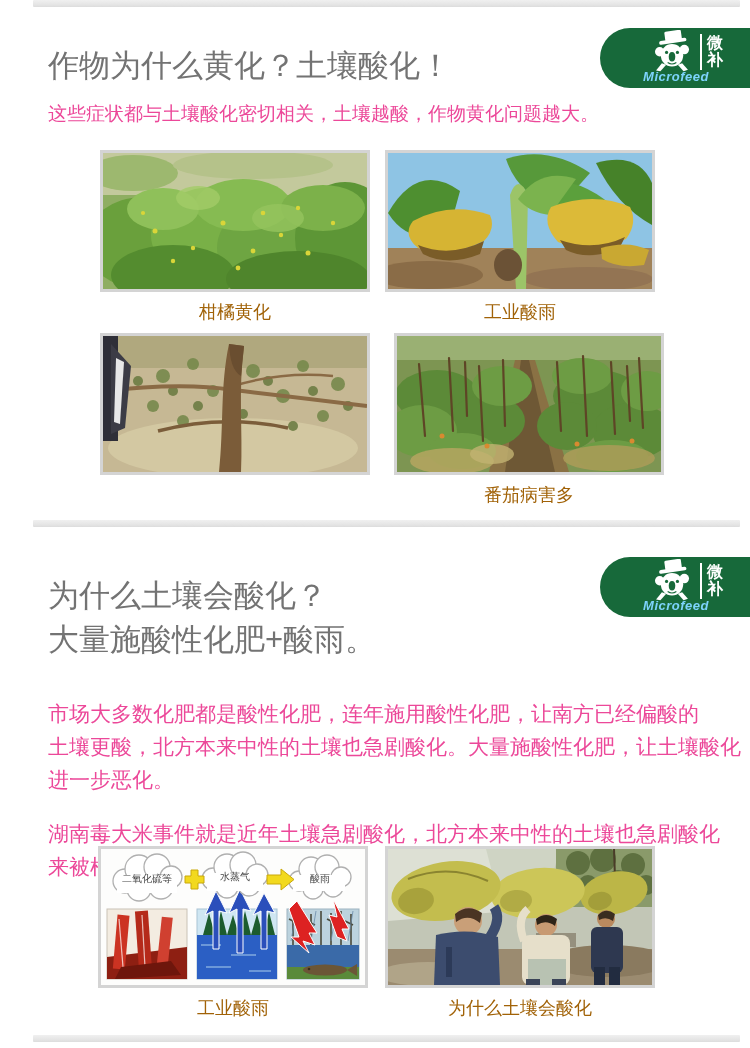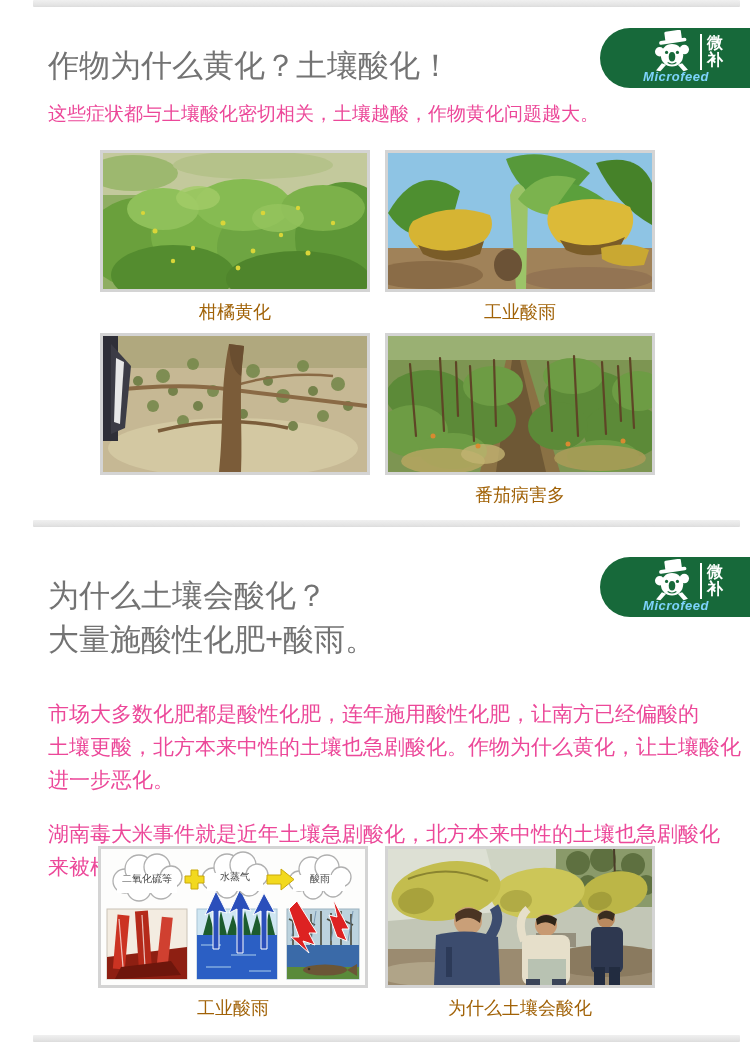--- a/index.html
+++ b/index.html
@@ -178,21 +178,21 @@
         <path d="M130,50 Q180,35 230,40" stroke="#8a6a45" stroke-width="2.5" fill="none"></path>
         <path d="M116,136 C121,90 117,50 126,8 L141,10 C135,55 140,95 138,136 Z" fill="#7b5c39"></path>
         <path d="M126,8 L141,10 L138,40 C130,35 127,25 126,8 Z" fill="#6a4e30"></path>
         <rect x="0" y="0" width="15" height="105" fill="#2f2f38"></rect>
         <polygon points="8,8 28,30 22,92 8,98" fill="#3c3c46"></polygon>
         <polygon points="13,22 21,26 17,88 11,86" fill="#e8e8e8"></polygon>
       </svg>
     </div>
   </figure>
 
-  <figure class="photo" style="left:385px; top:333px;">
+  <figure class="photo" style="left:394px; top:333px;">
     <div class="frame">
       <svg viewBox="0 0 264 136" preserveAspectRatio="none">
         <rect width="264" height="136" fill="#7d9552"></rect>
         <rect width="264" height="24" fill="#9ab073"></rect>
         <polygon points="118,24 138,24 172,136 92,136" fill="#8a7144"></polygon>
         <polygon points="124,24 132,24 158,136 108,136" fill="#6e5835"></polygon>
         <g fill="#5c8a38">
           <ellipse cx="40" cy="60" rx="42" ry="26"></ellipse>
             <ellipse cx="90" cy="85" rx="38" ry="26"></ellipse>
           <ellipse cx="200" cy="60" rx="44" ry="26"></ellipse>
@@ -262,21 +262,21 @@
 
   <div class="h-green" style="top:574px;">
     <div>为什么土壤会酸化？</div>
     <div>大量施酸性化肥+酸雨。</div>
   </div>
 
   <div class="body-text" style="top:676px;">
     <p>
       </p>
       <div>市场大多数化肥都是酸性化肥，连年施用酸性化肥，让南方已经偏酸的</div>
-      <div>土壤更酸，北方本来中性的土壤也急剧酸化。作物为什么黄化，让土壤酸化</div>
+      <div>土壤更酸，北方本来中性的土壤也急剧酸化。大量施酸性化肥，让土壤酸化</div>
       <div>进一步恶化。</div>
     <p></p>
     <p>
       </p>
       <div>湖南毒大米事件就是近年土壤急剧酸化，北方本来中性的土壤也急剧酸化</div>
       <div>来被根系吸收所致。</div>
     <p></p>
   </div>
 
   <figure class="photo" style="left:98px; top:846px;">

